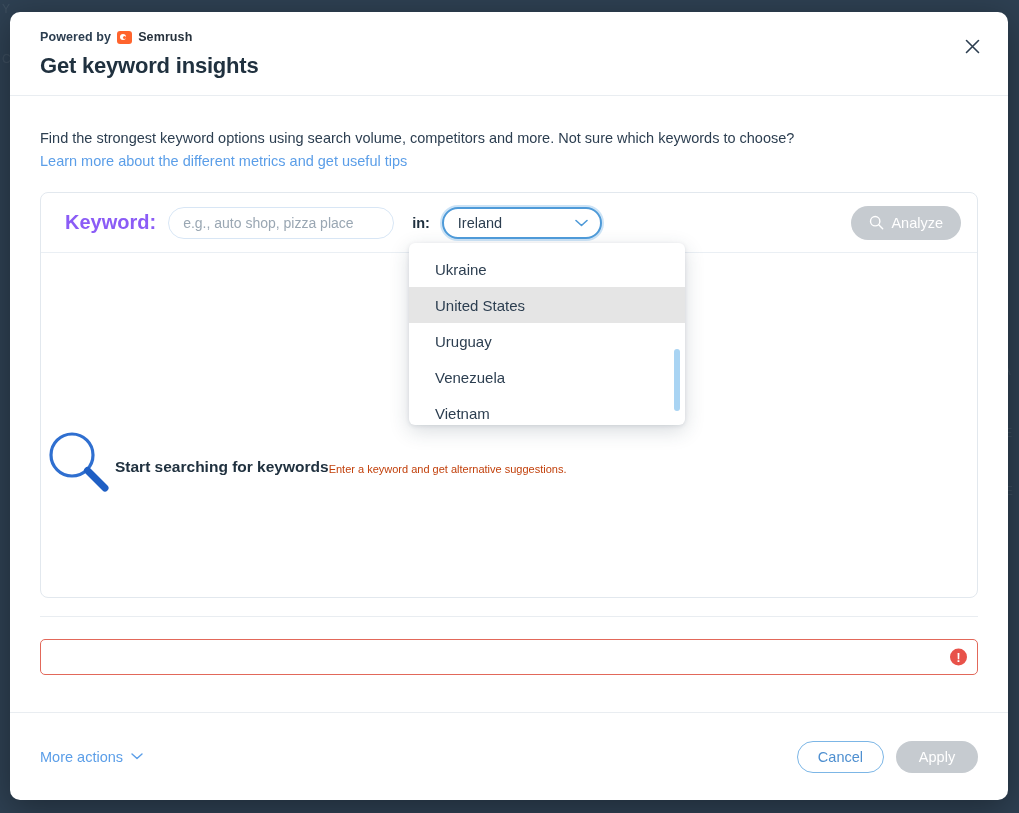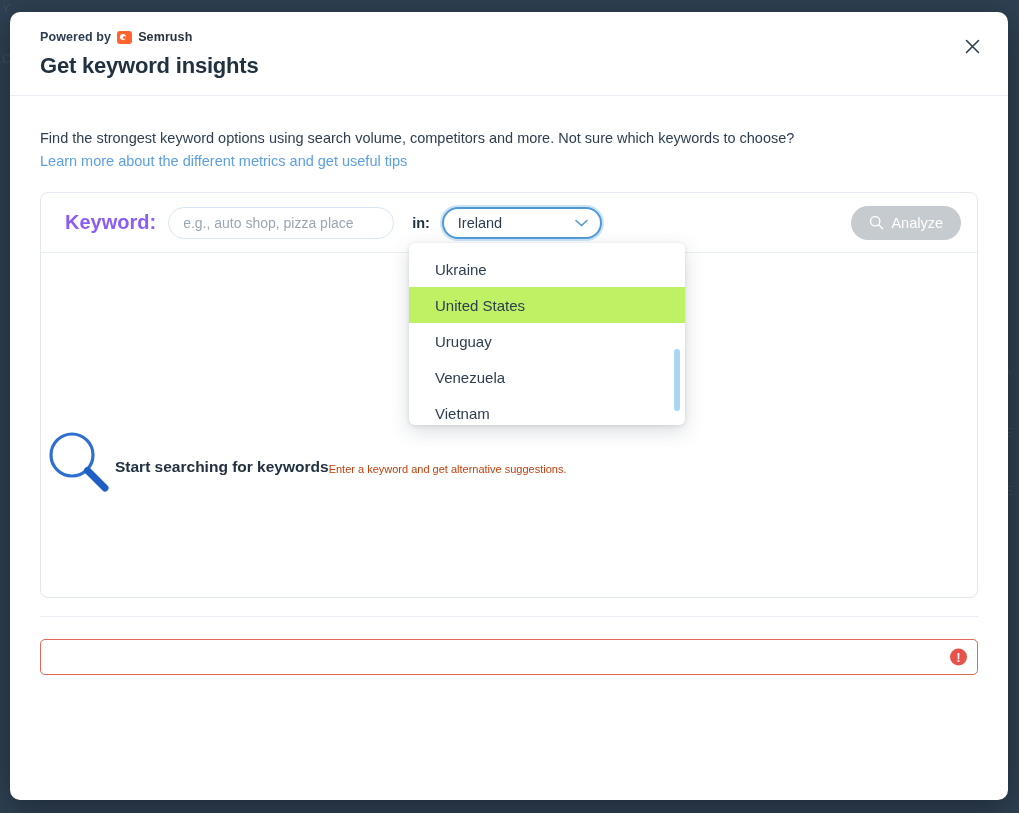--- a/index.html
+++ b/index.html
@@ -231,21 +231,21 @@
   }
   .dropdown-option {
     height: 36px;
     display: flex;
     align-items: center;
     padding: 0 14px 0 26px;
     font-size: 15px;
     color: #2c3e50;
     cursor: pointer;
   }
-  .dropdown-option.selected { background: #bef264; }
+  .dropdown-option.selected { background: #e5e5e5; }
   .dd-scroll-track {
     position: absolute;
     right: 5px;
     top: 8px;
     bottom: 6px;
     width: 6px;
   }
   .dd-scroll-thumb {
     position: absolute;
     right: 0;
@@ -455,14 +455,26 @@
     
     <div class="selected-section">
       <div class="selected-divider"></div>
       <div class="selected-field">
         <span class="error-icon">!</span>
       </div>
     </div>
 
   </div>
 
+  <div class="modal-footer">
+    <div class="more-actions">
+      <span>More actions</span>
+      <svg width="12" height="7" viewBox="0 0 12 7">
+        <path d="M1 1 L6 5.6 L11 1" stroke="#5b9ee8" stroke-width="1.4" fill="none" stroke-linecap="round" stroke-linejoin="round"></path>
+      </svg>
+    </div>
+    <div class="footer-right">
+      <button class="btn-cancel">Cancel</button>
+      <button class="btn-apply">Apply</button>
+    </div>
+  </div>
 
 </div>
 
 </body></html>

